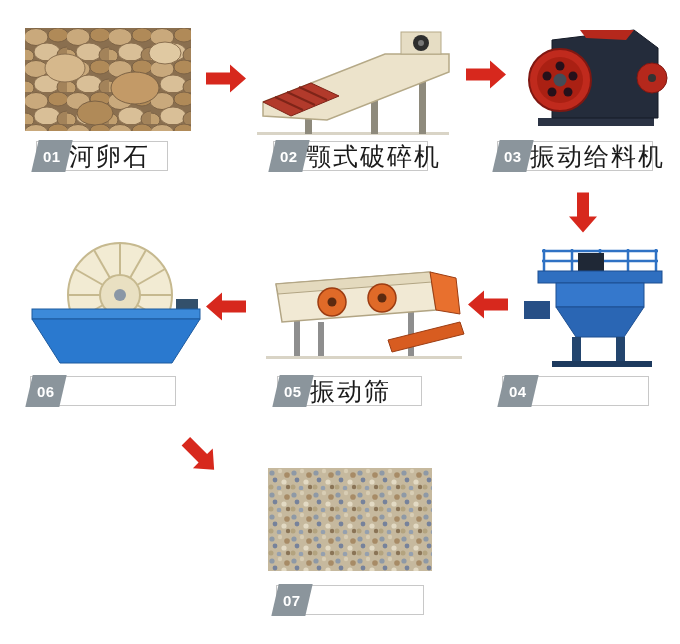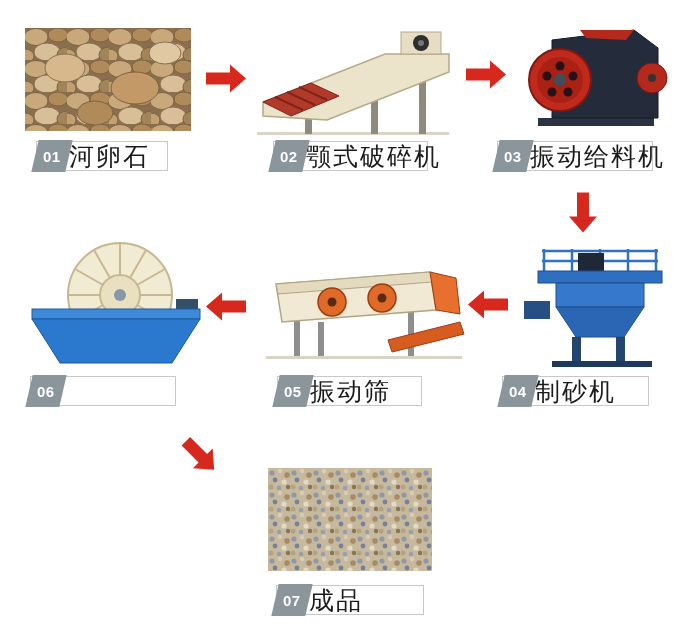--- a/index.html
+++ b/index.html
@@ -216,21 +216,20 @@
   <div class="step-label" style="left:277px;top:376px;width:145px;">
     <div class="num-badge">
         <span>05</span>
       </div>
     <div class="step-text">振动筛</div>
   </div>
   <div class="step-label" style="left:502px;top:376px;width:147px;">
     <div class="num-badge">
         <span>04</span>
       </div>
-    <div class="step-text">制砂机</div>
   </div>
 
   <div class="arrow down-right" style="left:178px;top:439px;">
     <svg viewBox="0 0 44 32">
         <path d="M2 10 H26 V2 L42 16 L26 30 V22 H2 Z"></path>
       </svg>
   </div>
 
   <div class="fig" style="left:268px;top:468px;width:164px;height:103px;">
     <svg viewBox="0 0 164 103">
@@ -248,16 +247,15 @@
         </pattern>
       </defs>
       <rect width="164" height="103" fill="url(#pat-gravel)"></rect>
     </svg>
   </div>
 
   <div class="step-label" style="left:276px;top:585px;width:148px;">
     <div class="num-badge">
         <span>07</span>
       </div>
-    <div class="step-text">成品</div>
   </div>
 
 </div>
 
 </body></html>

